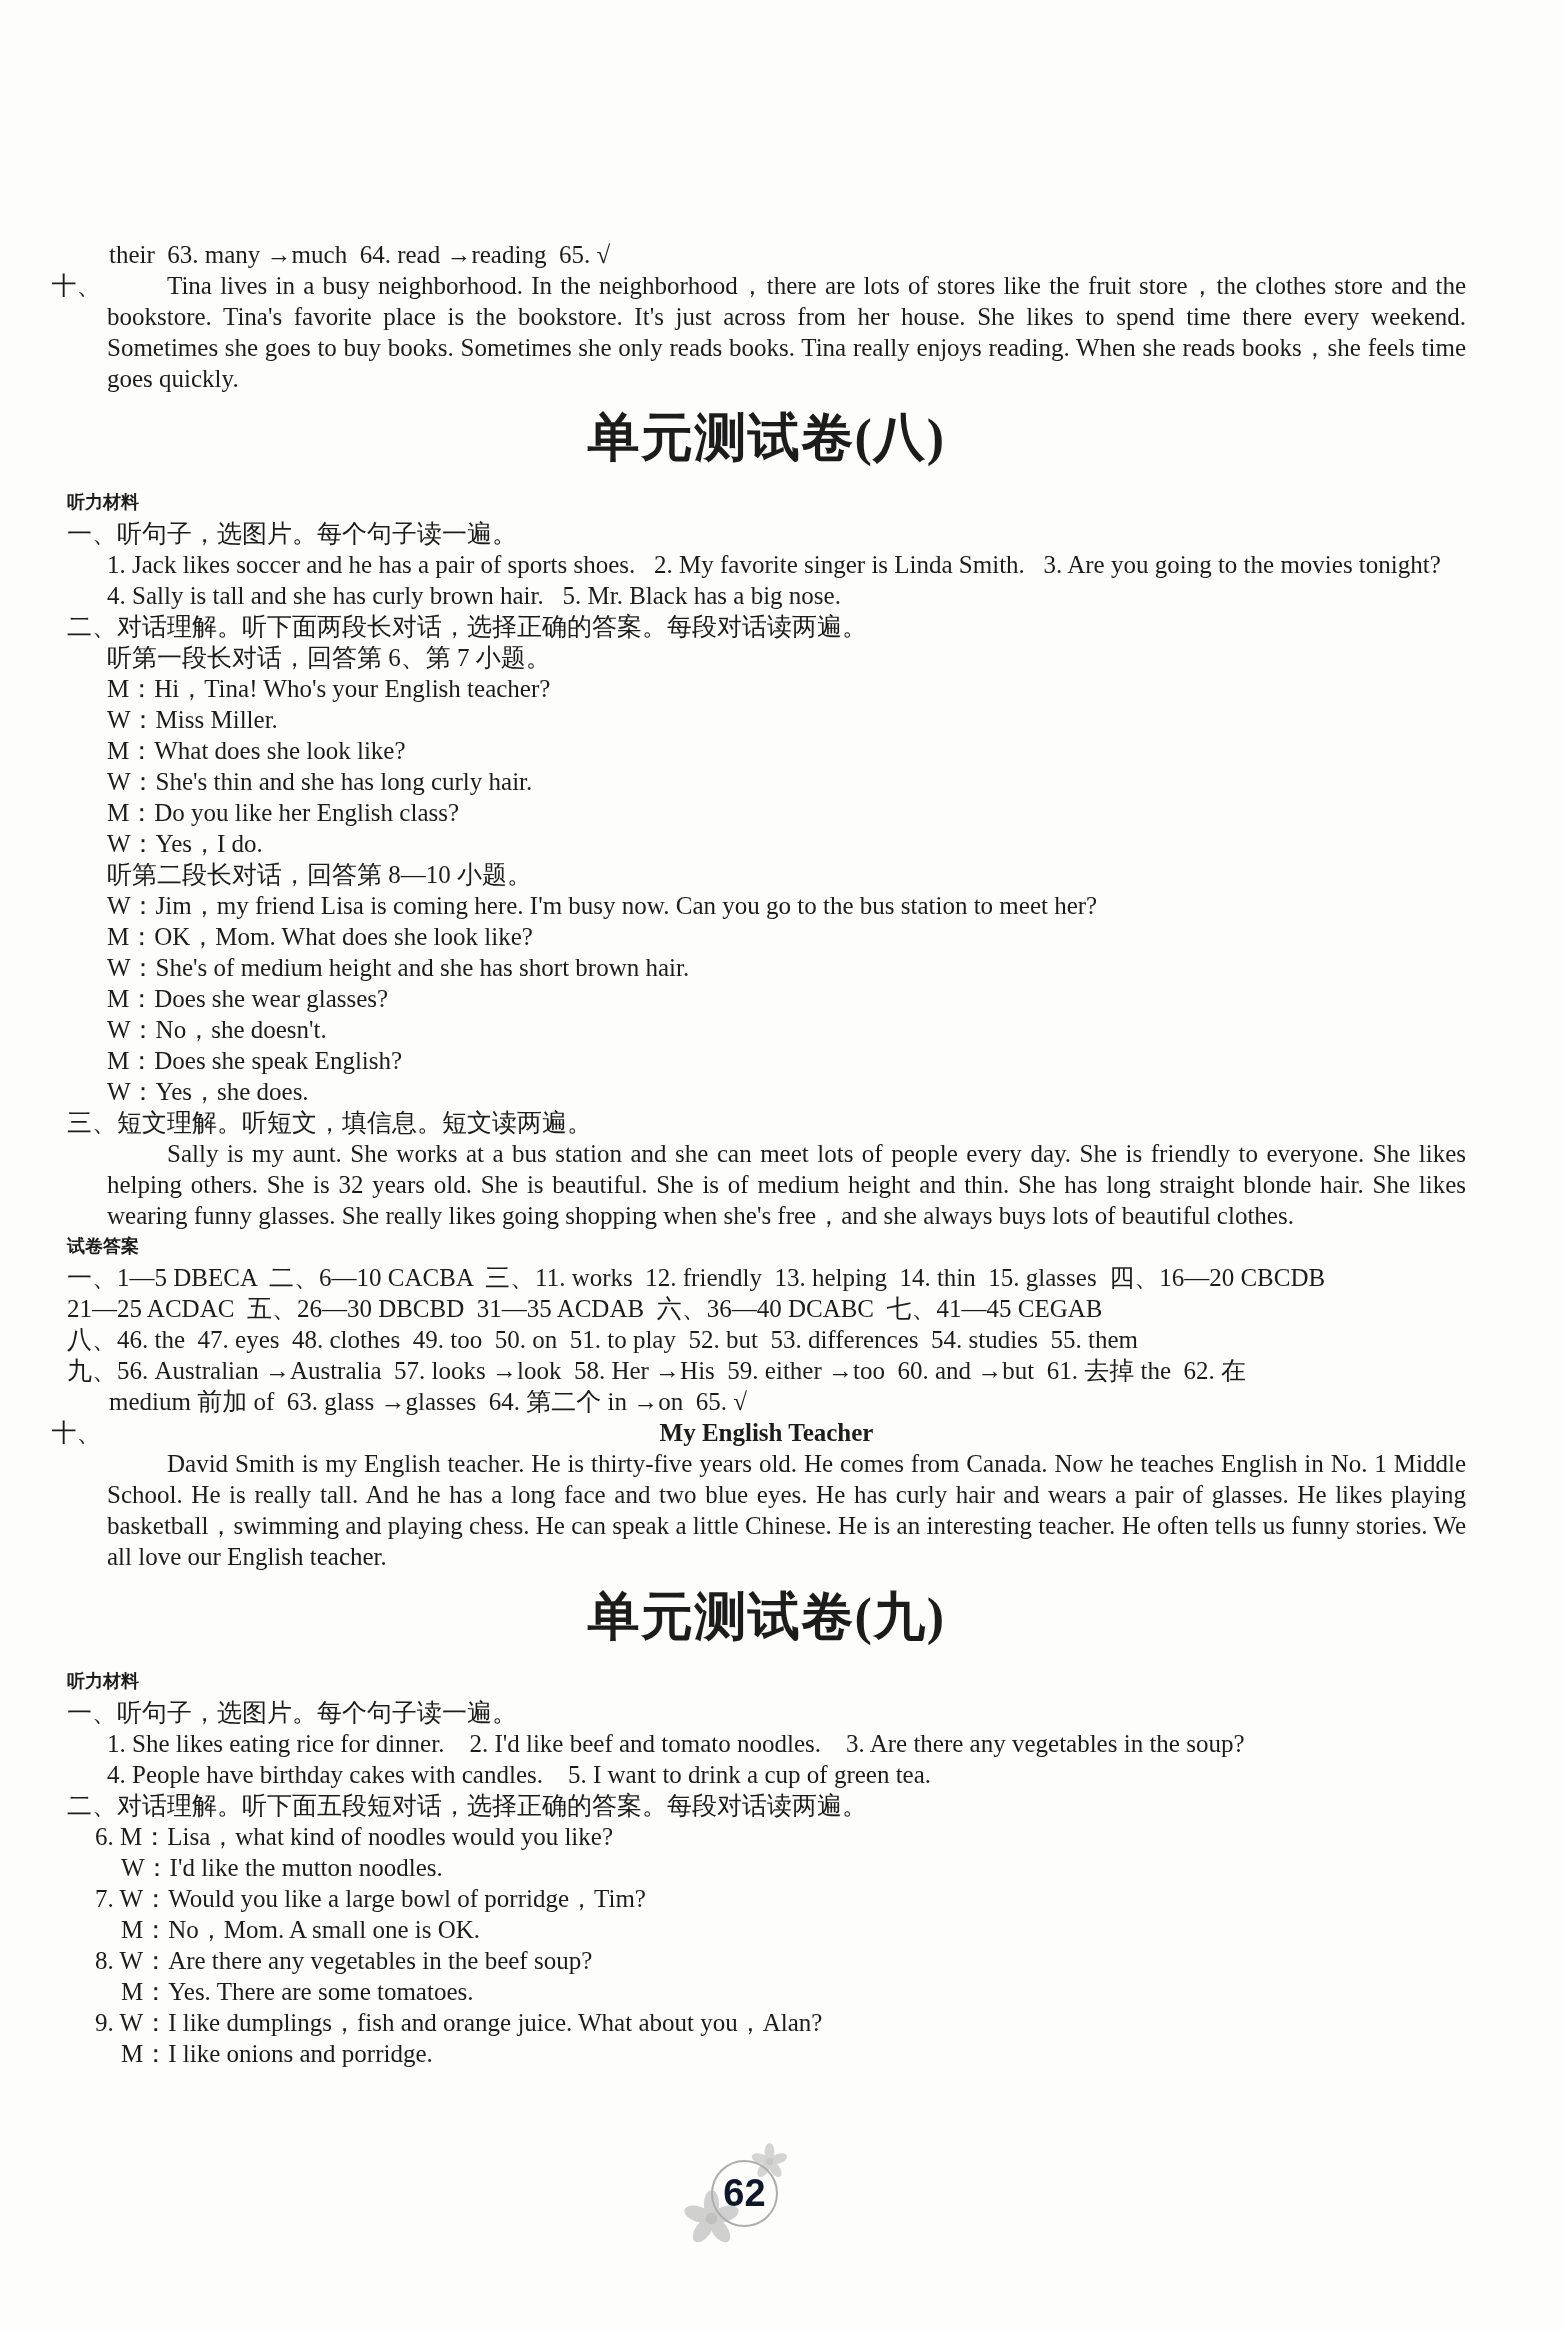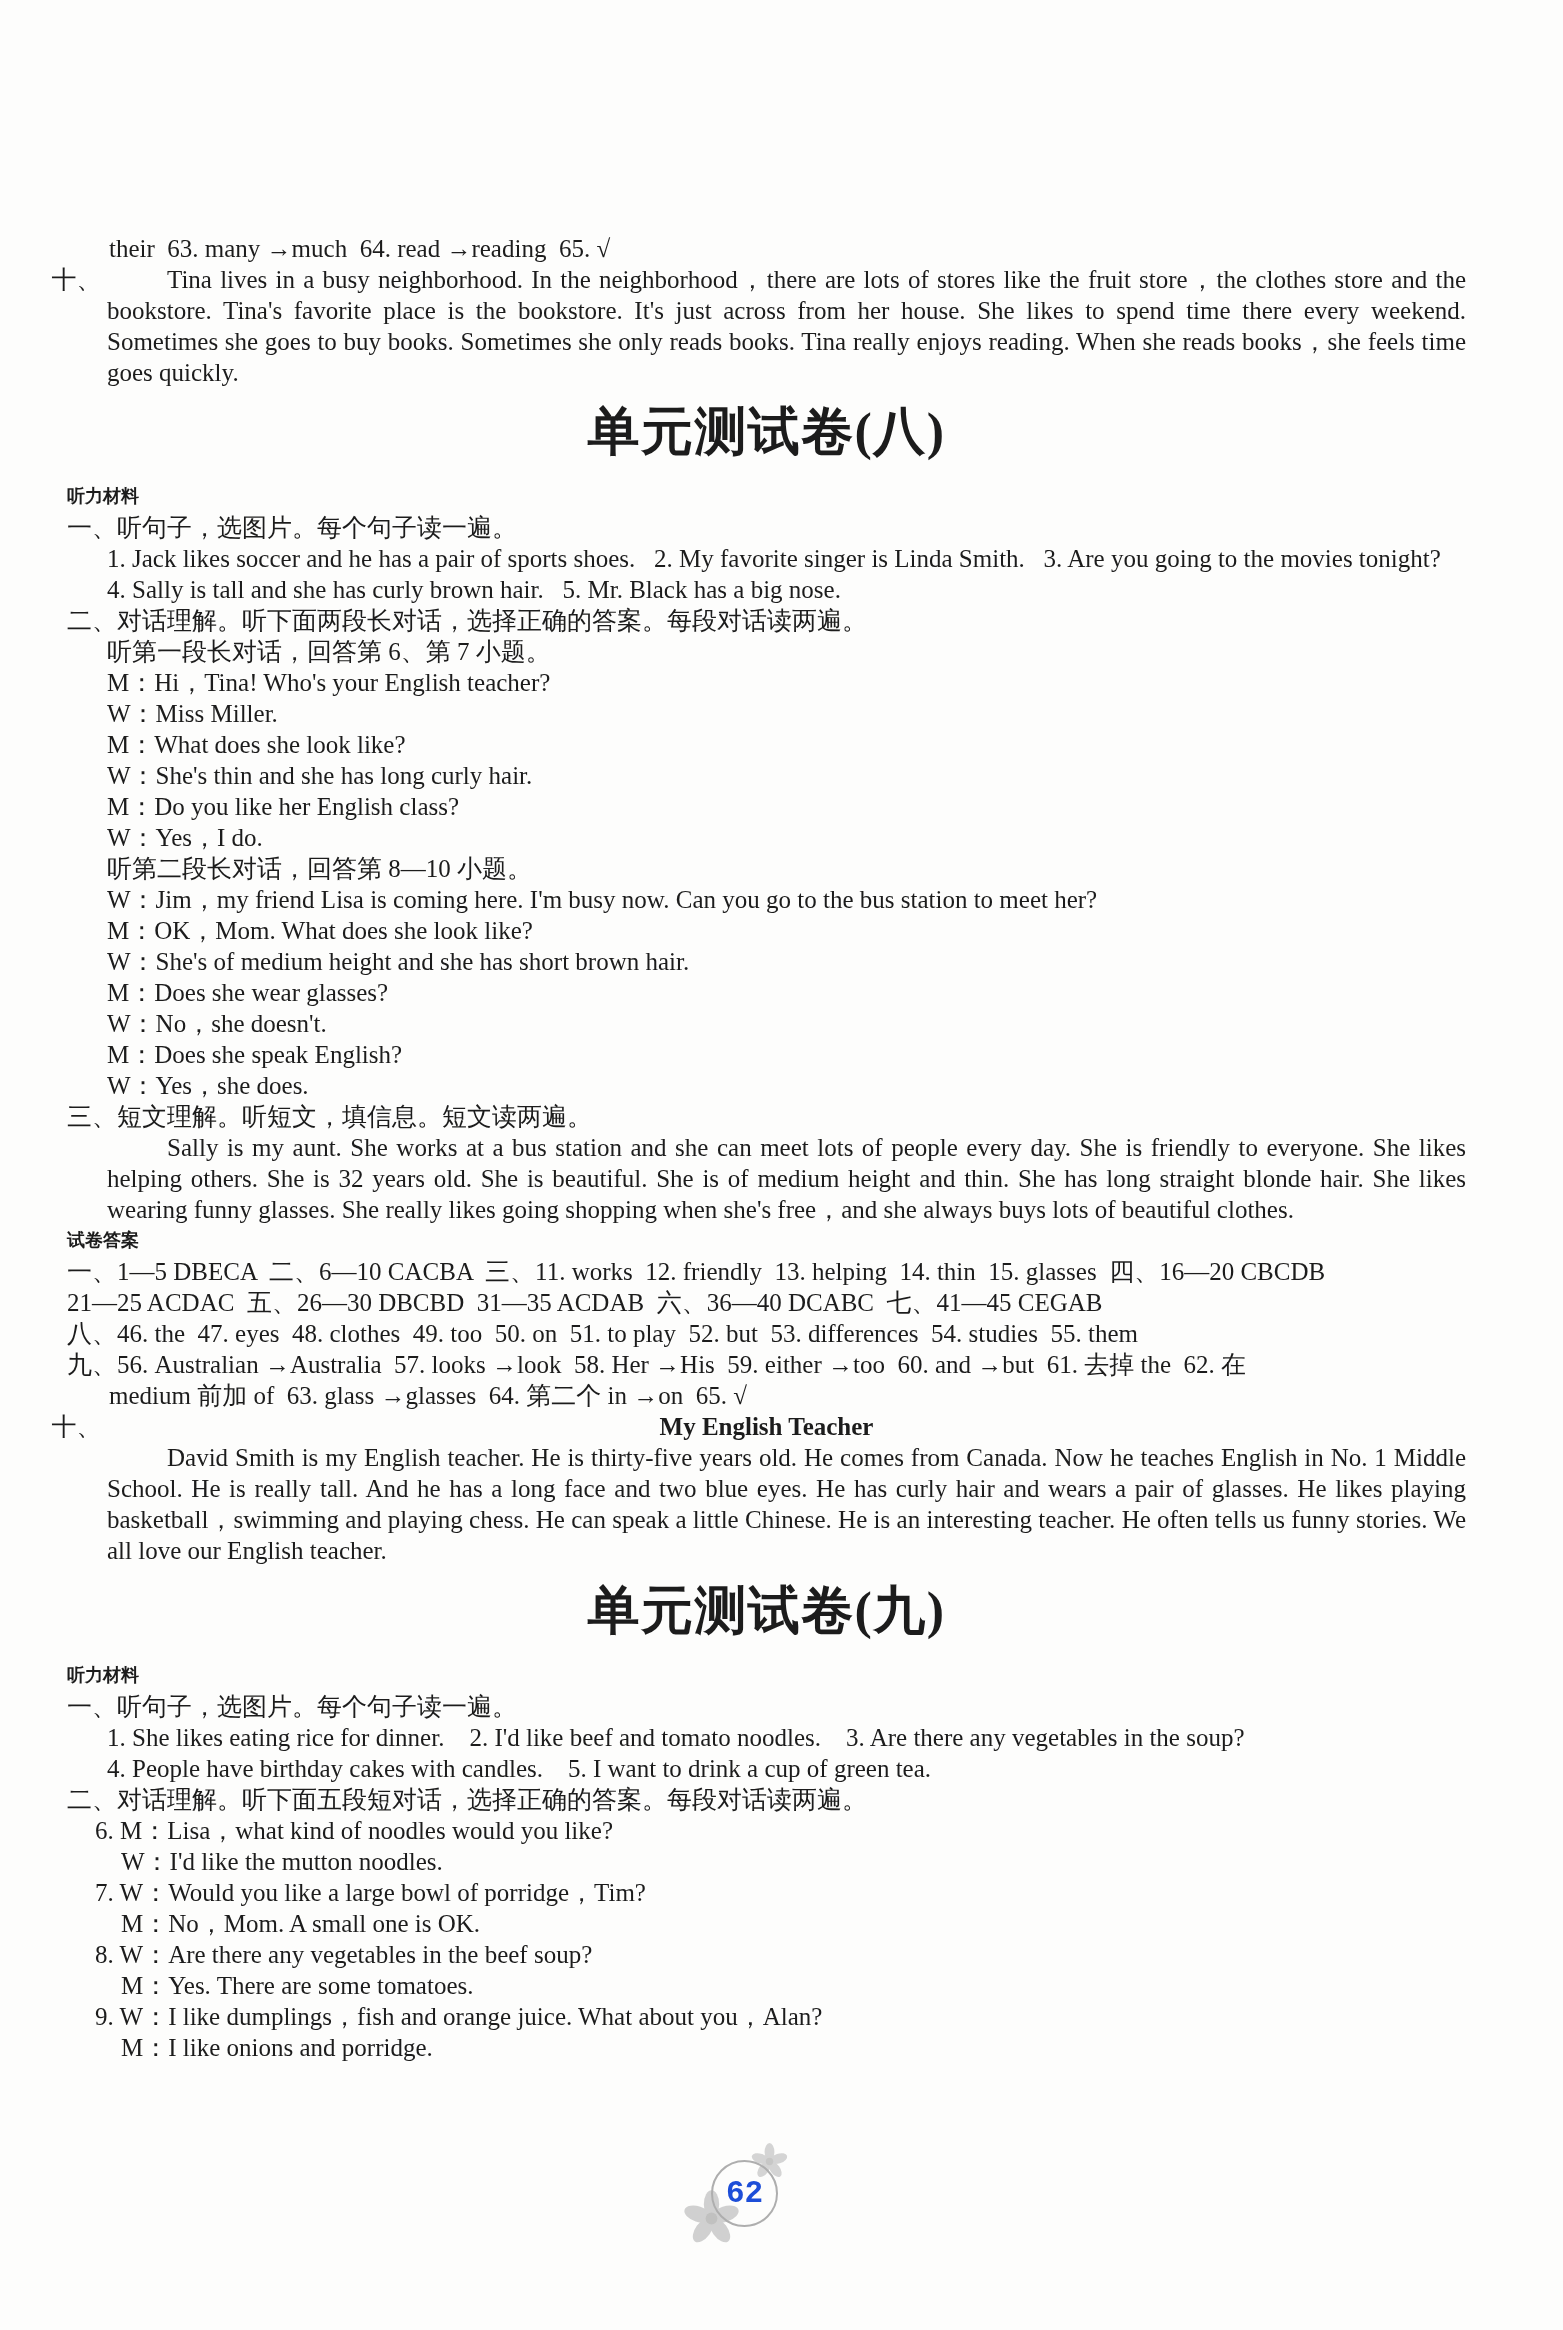--- a/index.html
+++ b/index.html
@@ -6,21 +6,21 @@
   .page{
     position:relative;
     width:1564px;height:2330px;
     background:#fdfdfc;
     font-family:"Liberation Serif","DejaVu Serif",serif;
     color:#1c1c1c;
     overflow:hidden;
   }
   .content{
     position:absolute;
-    left:67px;top:233px;
+    left:67px;top:239px;
     width:1399px;
   }
   .block{
     font-size:25px;
     line-height:31px;
     white-space:pre-wrap;
   }
   
   .cont{margin-left:42px;}
   
@@ -80,24 +80,24 @@
   .badge{position:absolute;left:662px;top:2121px;width:211px;height:169px;}
   .badge-circle{
     position:absolute;left:49px;top:39px;
     width:63px;height:63px;
     border:2.1px solid #aeaeae;
     border-radius:50%;
     display:flex;align-items:center;justify-content:center;
     background:transparent;
   }
   .badge-number{
-    font-size:31px;
+    font-size:38px;
     font-weight:bold;
-    color:#1d4ed8;
-    font-family:Liberation Mono, monospace;
+    color:#0f172a;
+    font-family:Liberation Sans, sans-serif;
   }
   .flower{position:absolute;opacity:0.75;}
   .flower-small{left:87px;top:20px;width:41px;height:41px;}
   .flower-large{left:20px;top:68px;width:59px;height:59px;}
 </style>
 </head>
 <body>
 
 <div class="page">
 

